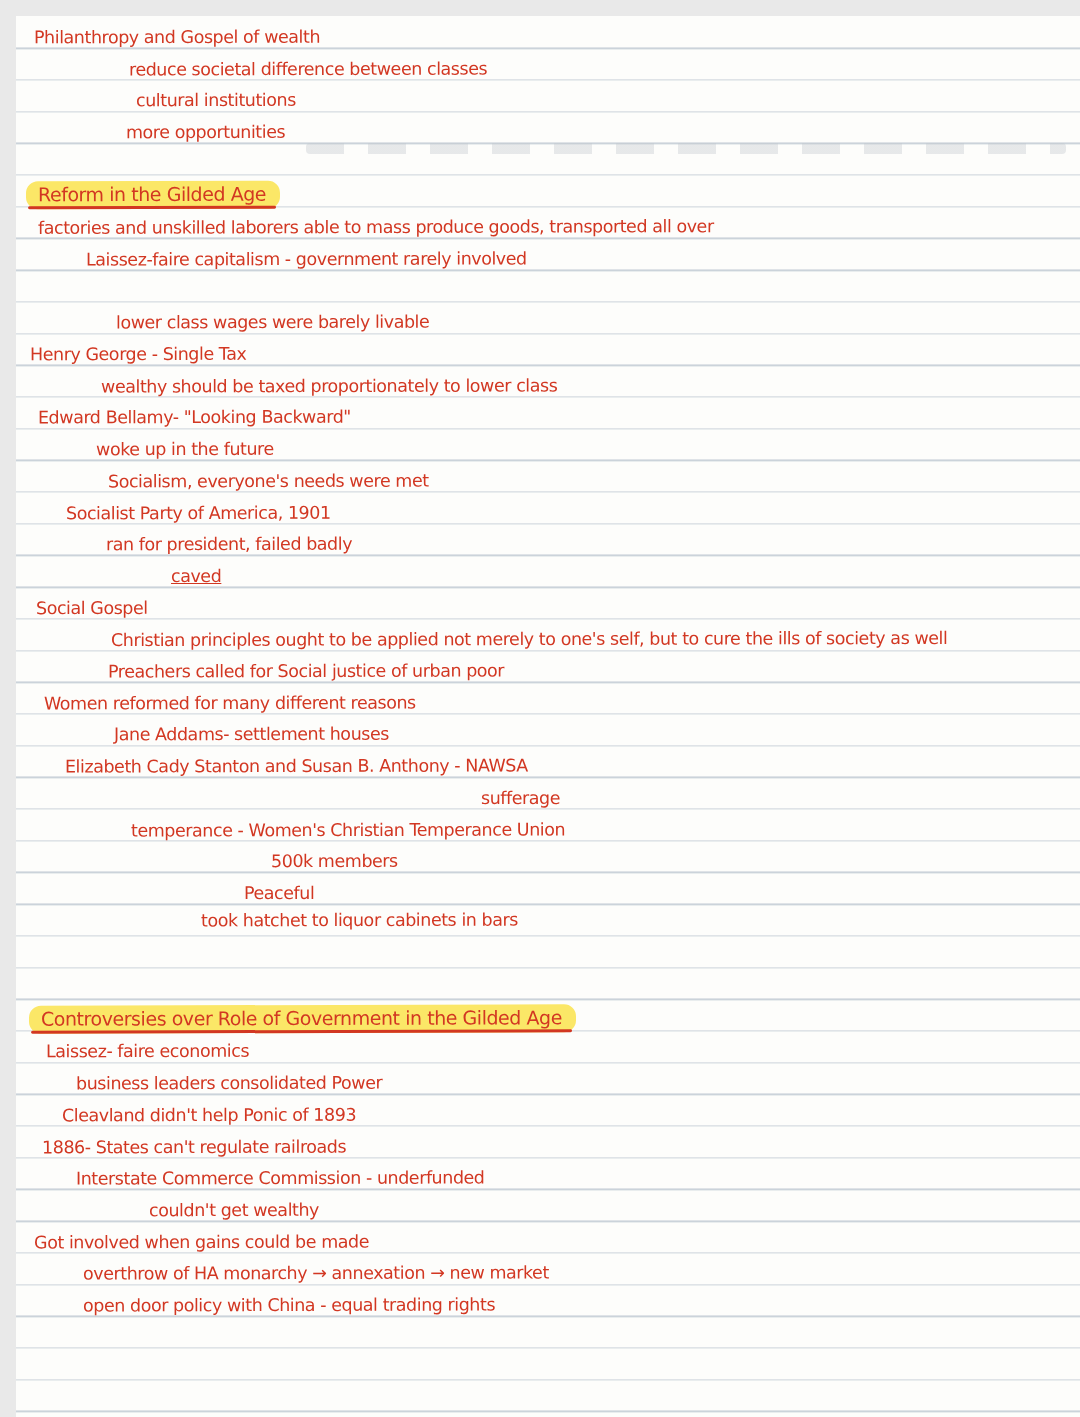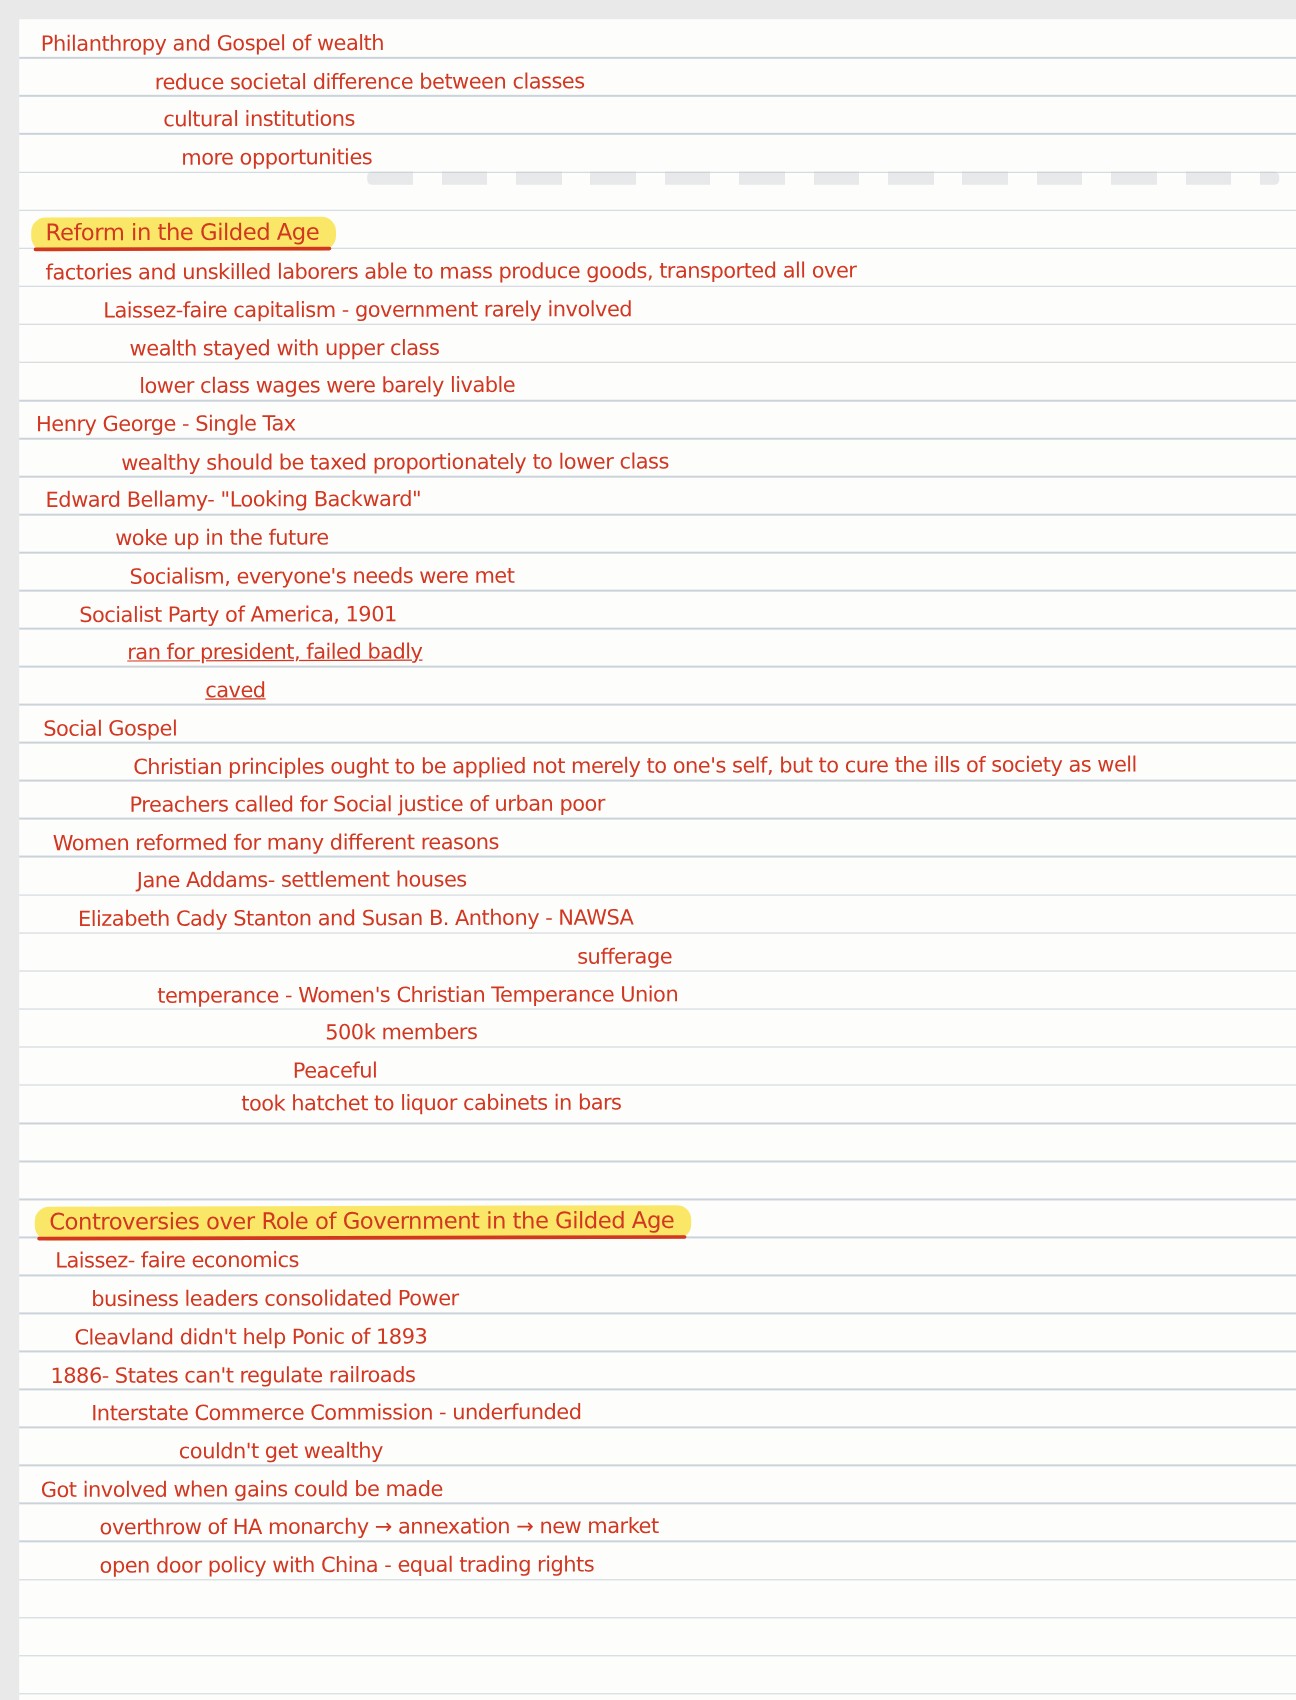--- a/index.html
+++ b/index.html
@@ -68,33 +68,32 @@
   }
 </style>
 </head>
 <body>
 
 <div class="paper">
   <div class="bleed-marks"></div>
 <div class="note-line" style="left: 18px; top: 9px;">Philanthropy and Gospel of wealth</div>
     <div class="note-line" style="left: 113px; top: 40.7px;">reduce societal difference between classes</div>
     <div class="note-line" style="left: 120px; top: 72.4px; text-align: right;">cultural institutions</div>
-    <div class="note-line" style="left: 135px; top: 104.1px;">more opportunities</div>
+    <div class="note-line" style="left: 110px; top: 104.1px;">more opportunities</div>
     <div class="note-line heading" style="left: 22px; top: 167.5px;">Reform in the Gilded Age</div>
     <div class="note-line" style="left: 22px; top: 199.2px;">factories and unskilled laborers able to mass produce goods, transported all over</div>
     <div class="note-line" style="left: 70px; top: 230.9px;">Laissez-faire  capitalism - government rarely involved</div>
-    <div class="note-line" style="left: 92px; top: 262.6px;">wealth stayed with upper class</div>
     <div class="note-line" style="left: 100px; top: 294.3px;">lower class wages were barely livable</div>
     <div class="note-line" style="left: 14px; top: 326px;">Henry George - Single Tax</div>
     <div class="note-line" style="left: 85px; top: 357.7px;">wealthy should be taxed proportionately to lower class</div>
     <div class="note-line" style="left: 22px; top: 389.4px;">Edward Bellamy- "Looking Backward"</div>
     <div class="note-line" style="left: 80px; top: 421.1px;">woke up in the future</div>
     <div class="note-line" style="left: 92px; top: 452.8px;">Socialism, everyone's needs were met</div>
     <div class="note-line" style="left: 50px; top: 484.5px;">Socialist Party of America, 1901</div>
-    <div class="note-line" style="left: 90px; top: 516.2px; text-decoration: underline;">ran for president, failed badly</div>
+    <div class="note-line" style="left: 90px; top: 516.2px;">ran for president, failed badly</div>
     <div class="note-line" style="left: 155px; top: 547.9px; text-decoration: underline;">caved</div>
     <div class="note-line" style="left: 20px; top: 579.6px; text-align: center;">Social Gospel</div>
     <div class="note-line" style="left: 95px; top: 611.3px;">Christian principles ought to be applied not merely to one's self, but to cure the ills of society as well</div>
     <div class="note-line" style="left: 92px; top: 643px;">Preachers called for Social justice of urban poor</div>
     <div class="note-line" style="left: 28px; top: 674.7px;">Women reformed for many different reasons</div>
     <div class="note-line" style="left: 98px; top: 706.4px;">Jane Addams- settlement houses</div>
     <div class="note-line" style="left: 49px; top: 738.1px;">Elizabeth Cady Stanton and Susan B. Anthony - NAWSA</div>
     <div class="note-line" style="left: 465px; top: 769.8px;">sufferage</div>
     <div class="note-line" style="left: 115px; top: 801.5px;">temperance - Women's Christian Temperance Union</div>
     <div class="note-line" style="left: 255px; top: 833.2px;">500k members</div>

